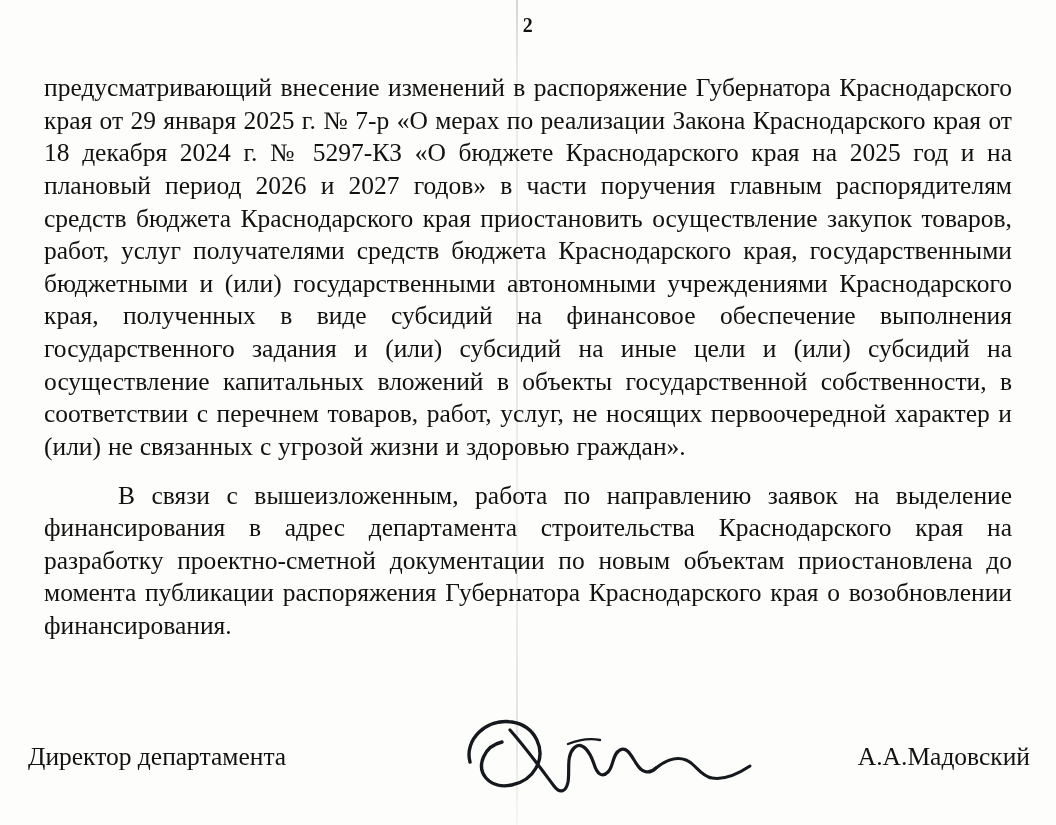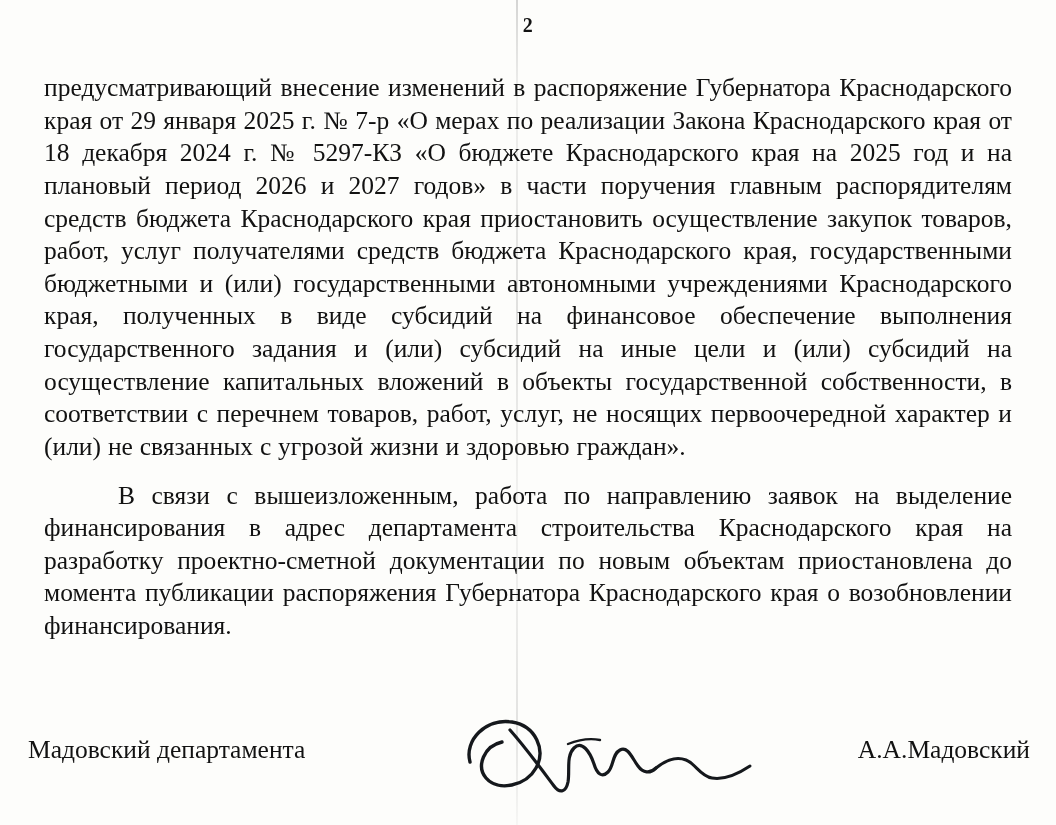--- a/index.html
+++ b/index.html
@@ -64,21 +64,21 @@
     position: absolute;
     left: 28px;
     right: 26px;
     top: 735px;
     display: flex;
     justify-content: space-between;
     align-items: flex-end;
     font-size: 25.5px;
   }
   .sig-title { white-space: nowrap; }
-  .sig-name { white-space: nowrap; }
+  .sig-name { white-space: nowrap; margin-top: 7px; }
   .signature-mark {
     position: absolute;
     left: 450px;
     top: 700px;
     width: 330px;
     height: 110px;
     pointer-events: none;
   }
   .signature-mark svg { display: block; }
 </style>
@@ -90,21 +90,21 @@
   <div class="fold"></div>
 
   <div class="page-number">2</div>
 
   <div class="body-text">
     <p class="para">предусматривающий внесение изменений в распоряжение Губернатора Краснодарского края от 29 января 2025 г. № 7-р «О мерах по реализации Закона Краснодарского края от 18 декабря 2024 г. № 5297-КЗ «О бюджете Краснодарского края на 2025 год и на плановый период 2026 и 2027 годов» в части поручения главным распорядителям средств бюджета Краснодарского края приостановить осуществление закупок товаров, работ, услуг получателями средств бюджета Краснодарского края, государственными бюджетными и (или) государственными автономными учреждениями Краснодарского края, полученных в виде субсидий на финансовое обеспечение выполнения государственного задания и (или) субсидий на иные цели и (или) субсидий на осуществление капитальных вложений в объекты государственной собственности, в соответствии с перечнем товаров, работ, услуг, не носящих первоочередной характер и (или) не связанных с угрозой жизни и здоровью граждан».</p>
     <p class="para indent">В связи с вышеизложенным, работа по направлению заявок на выделение финансирования в адрес департамента строительства Краснодарского края на разработку проектно-сметной документации по новым объектам приостановлена до момента публикации распоряжения Губернатора Краснодарского края о возобновлении финансирования.</p>
   </div>
 
   <div class="signature-row">
-    <span class="sig-title">Мадовский департамента</span>
+    <span class="sig-title">Директор департамента</span>
     <span class="sig-name">А.А.Мадовский</span>
   </div>
 
   <div class="signature-mark">
     <svg width="330" height="110" viewBox="0 0 330 110" fill="none" xmlns="http://www.w3.org/2000/svg">
       <path d="M20 62 C14 40, 36 18, 62 22 C86 26, 96 50, 86 68 C76 86, 48 92, 36 78 C26 66, 34 46, 52 42" stroke="#15181c" stroke-width="3.4" stroke-linecap="round" fill="none"></path>
       <path d="M60 30 C76 48, 92 70, 104 86 C110 94, 116 92, 118 82 C120 70, 116 56, 124 48 C132 40, 140 52, 144 64 C147 74, 152 78, 158 72 C164 66, 162 54, 170 50 C178 46, 182 58, 188 66 C193 73, 200 74, 206 68" stroke="#15181c" stroke-width="3.2" stroke-linecap="round" fill="none"></path>
       <path d="M206 68 C216 60, 226 56, 236 60 C246 64, 250 76, 262 78 C274 80, 288 74, 300 66" stroke="#15181c" stroke-width="3" stroke-linecap="round" fill="none"></path>
       <path d="M118 44 C128 40, 140 38, 150 40" stroke="#15181c" stroke-width="2.4" stroke-linecap="round" fill="none"></path>
     </svg>

